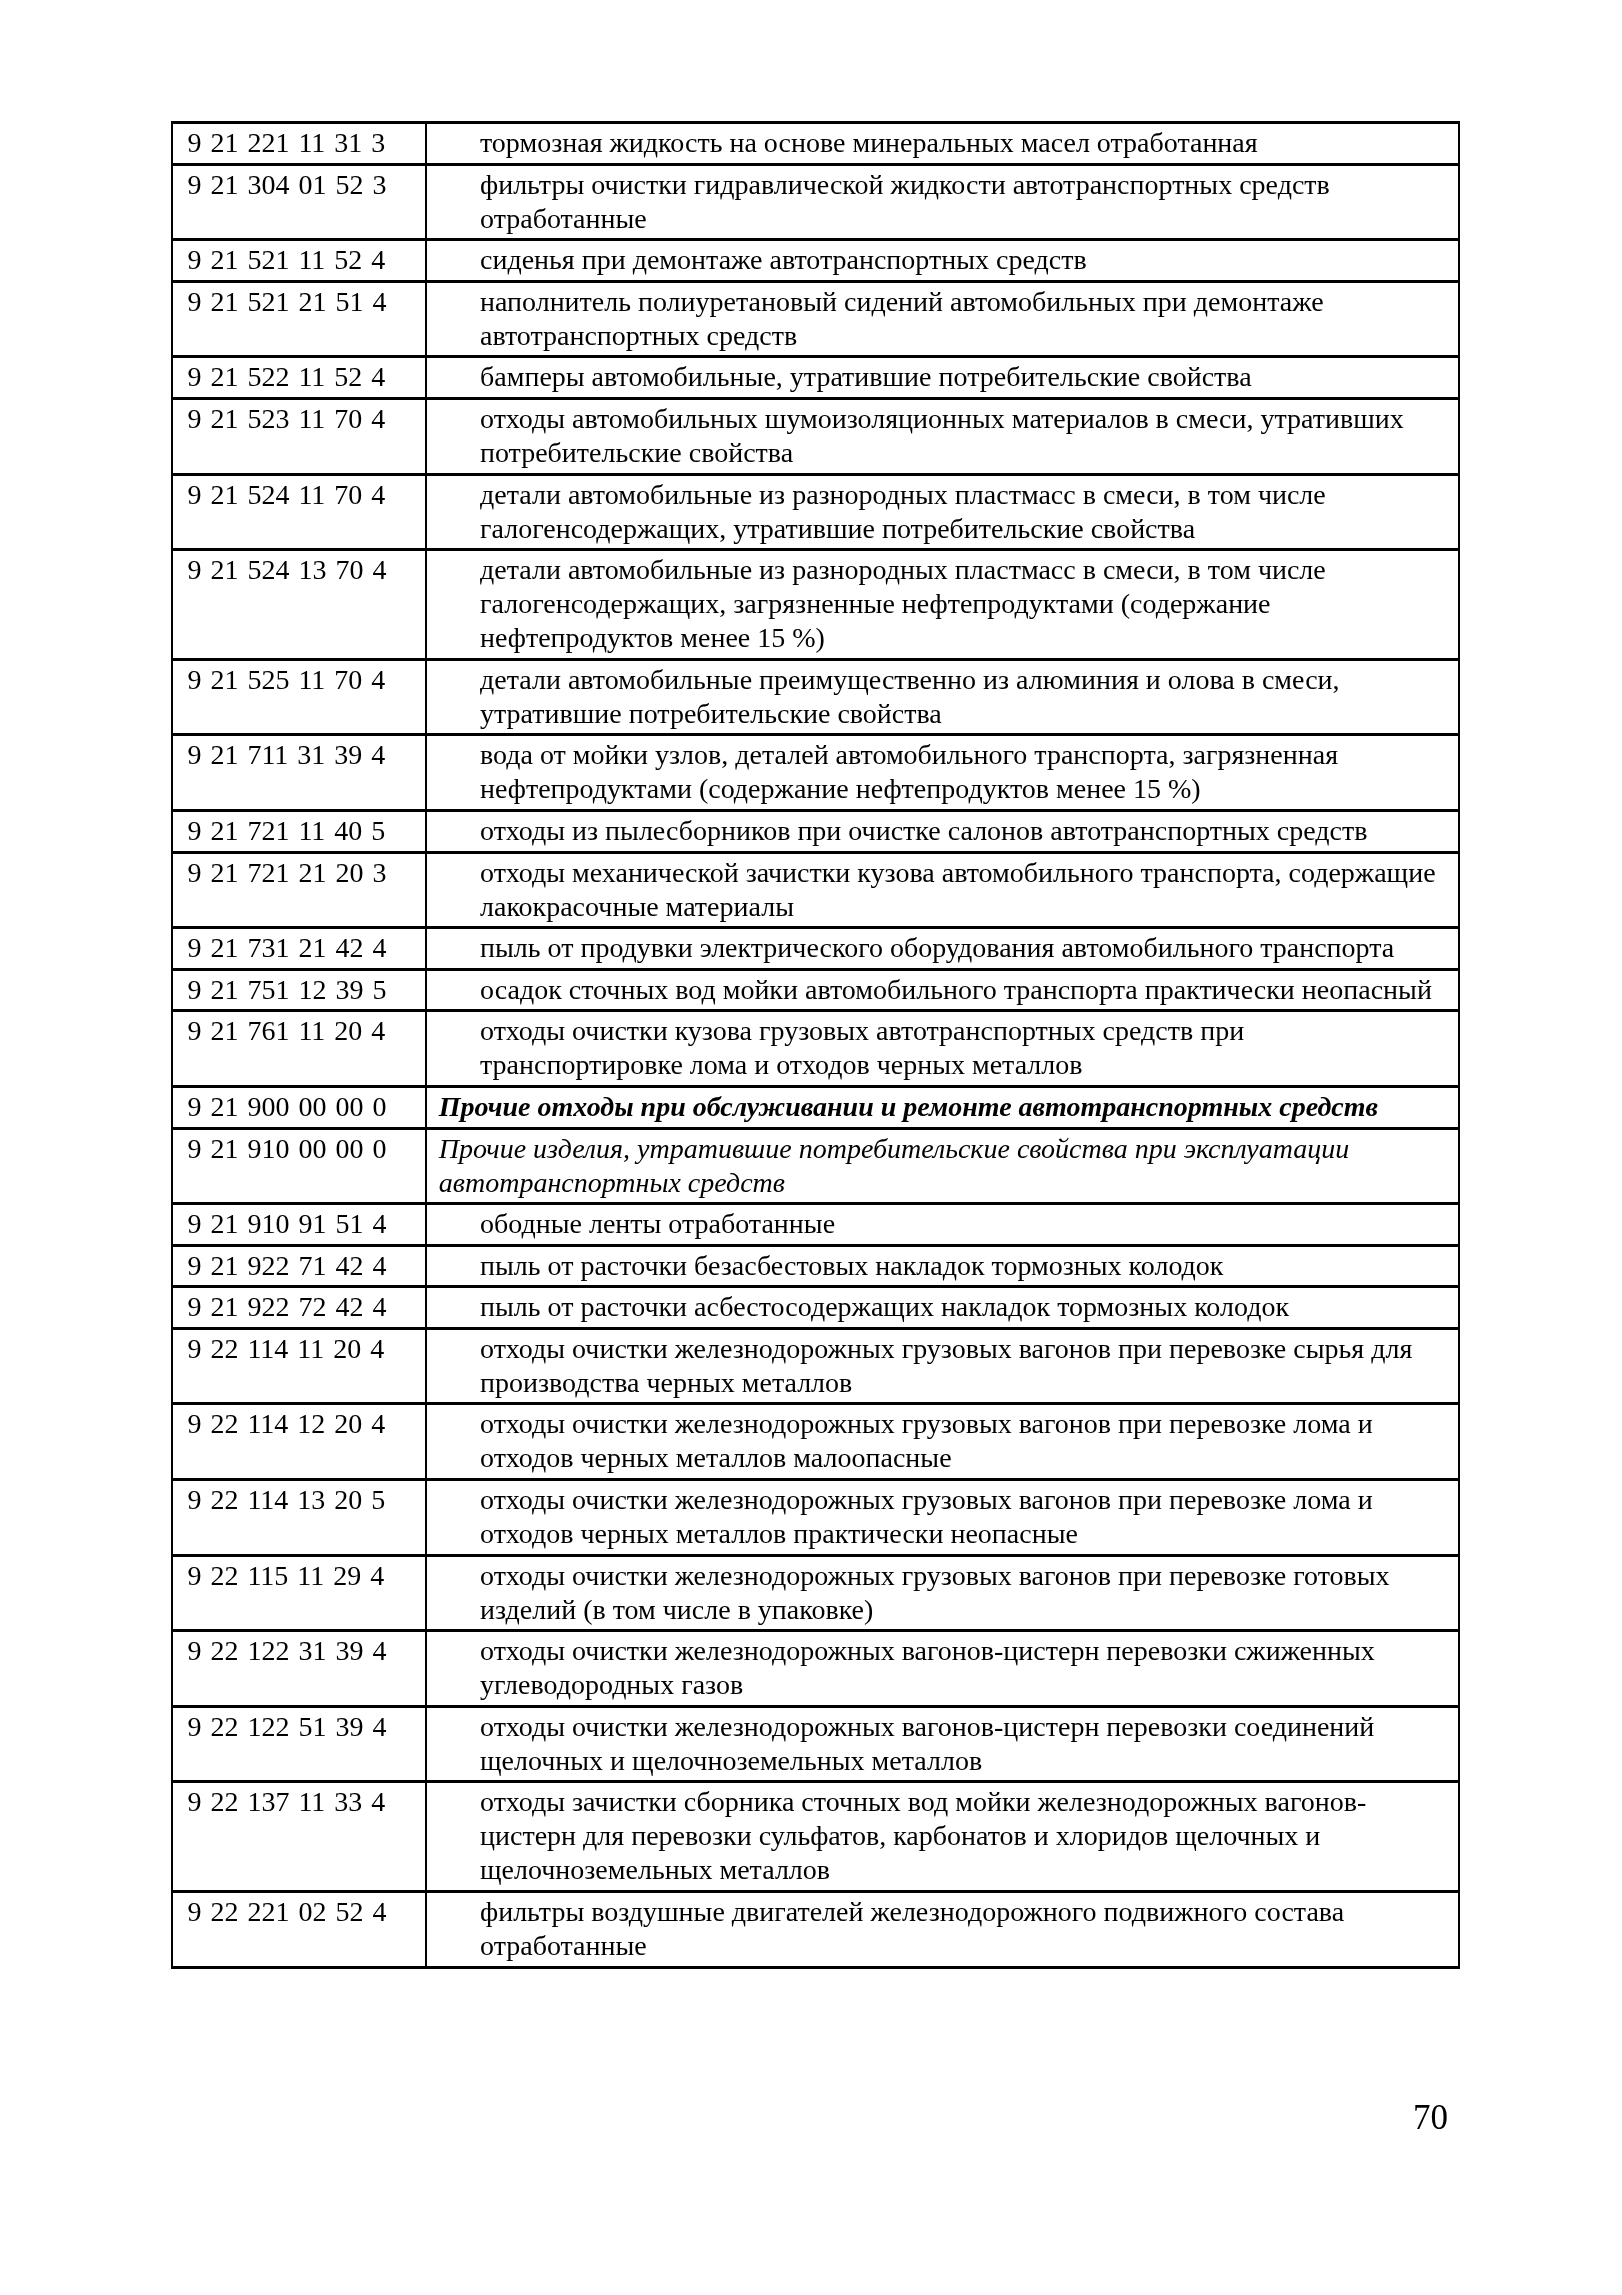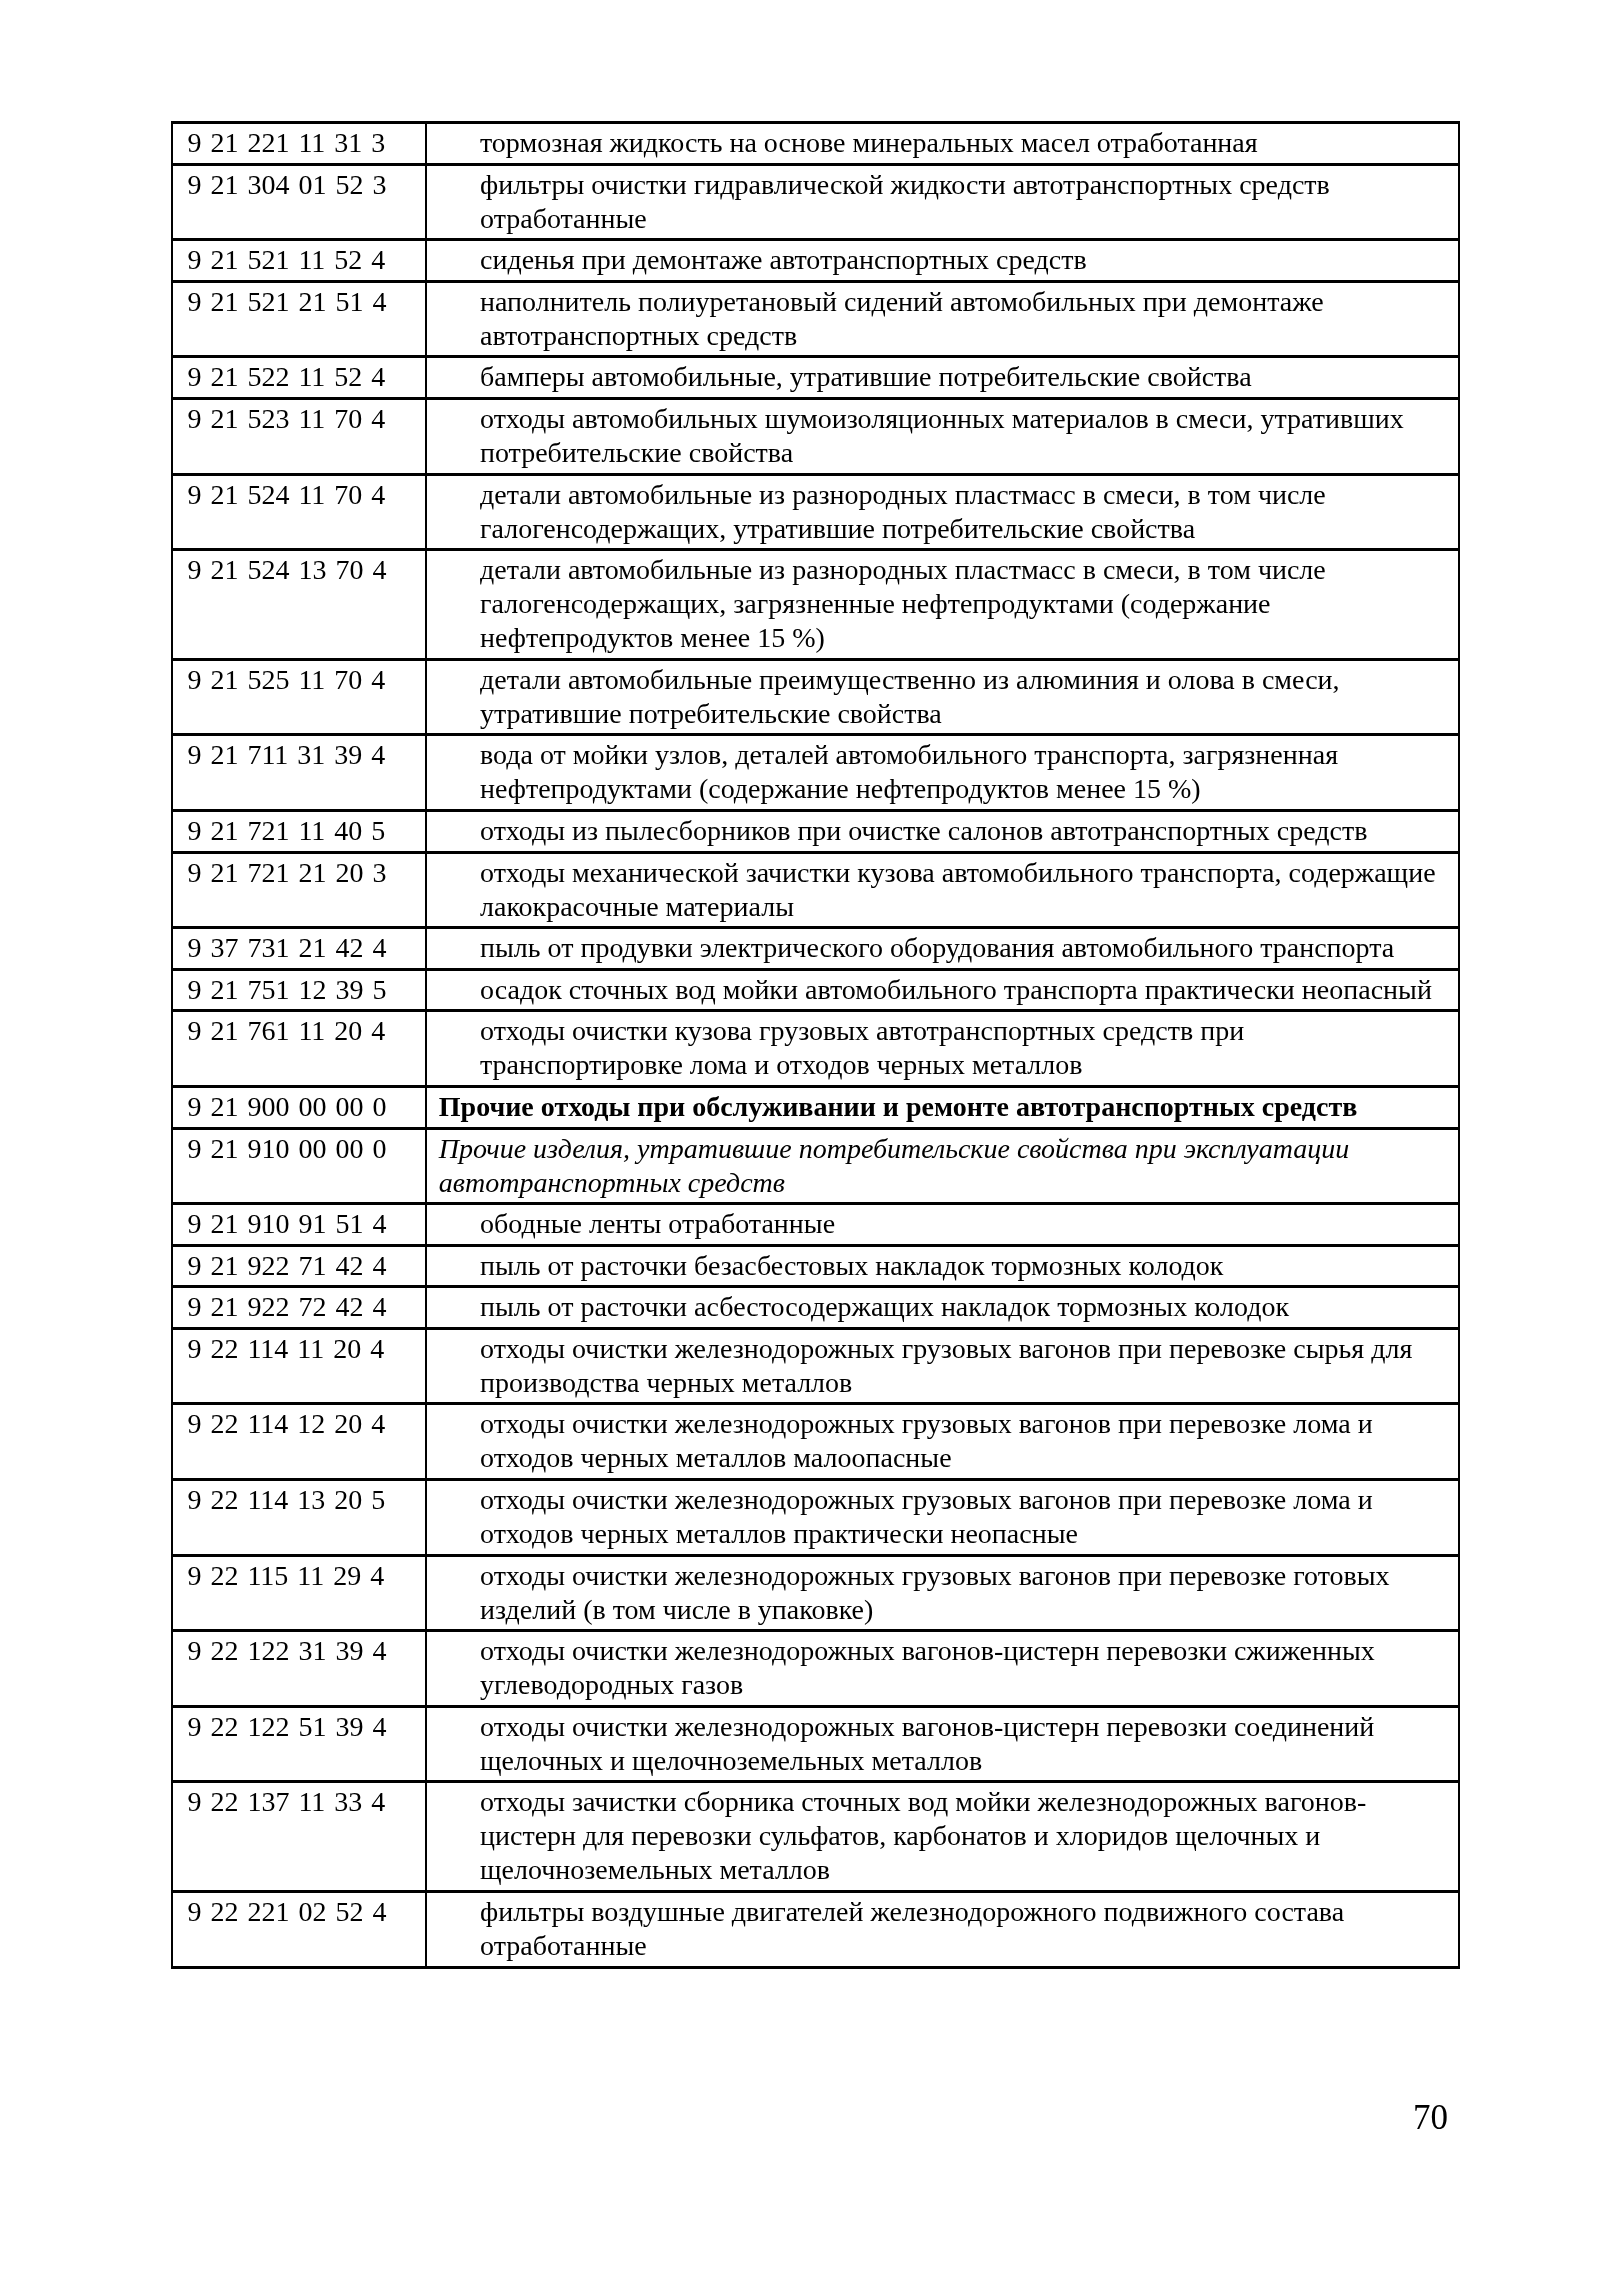--- a/index.html
+++ b/index.html
@@ -43,20 +43,21 @@
   }
   td.name-cell {
     padding-left: 53px;
     padding-right: 18.3px;
   }
   tr.cat td.name-cell {
     padding-left: 11.8px;
   }
   tr.cat-bold td.name-cell {
     font-weight: bold;
+    font-style: italic;
   }
   tr.cat-italic td.name-cell {
     font-style: italic;
   }
   .page-number {
     position: absolute;
     left: 1413px;
     top: 2102px;
     font-size: 35px;
     line-height: 31px;
@@ -127,21 +128,21 @@
     <td class="code-cell">9 21 721 11 40 5</td>
     <td class="name-cell">отходы из пылесборников при очистке салонов автотранспортных средств</td>
   </tr>
 
   <tr>
     <td class="code-cell">9 21 721 21 20 3</td>
     <td class="name-cell">отходы механической зачистки кузова автомобильного транспорта, содержащие лакокрасочные материалы</td>
   </tr>
 
   <tr>
-    <td class="code-cell">9 37 731 21 42 4</td>
+    <td class="code-cell">9 21 731 21 42 4</td>
     <td class="name-cell">пыль от продувки электрического оборудования автомобильного транспорта</td>
   </tr>
 
   <tr>
     <td class="code-cell">9 21 751 12 39 5</td>
     <td class="name-cell">осадок сточных вод мойки автомобильного транспорта практически неопасный</td>
   </tr>
 
   <tr>
     <td class="code-cell">9 21 761 11 20 4</td>

